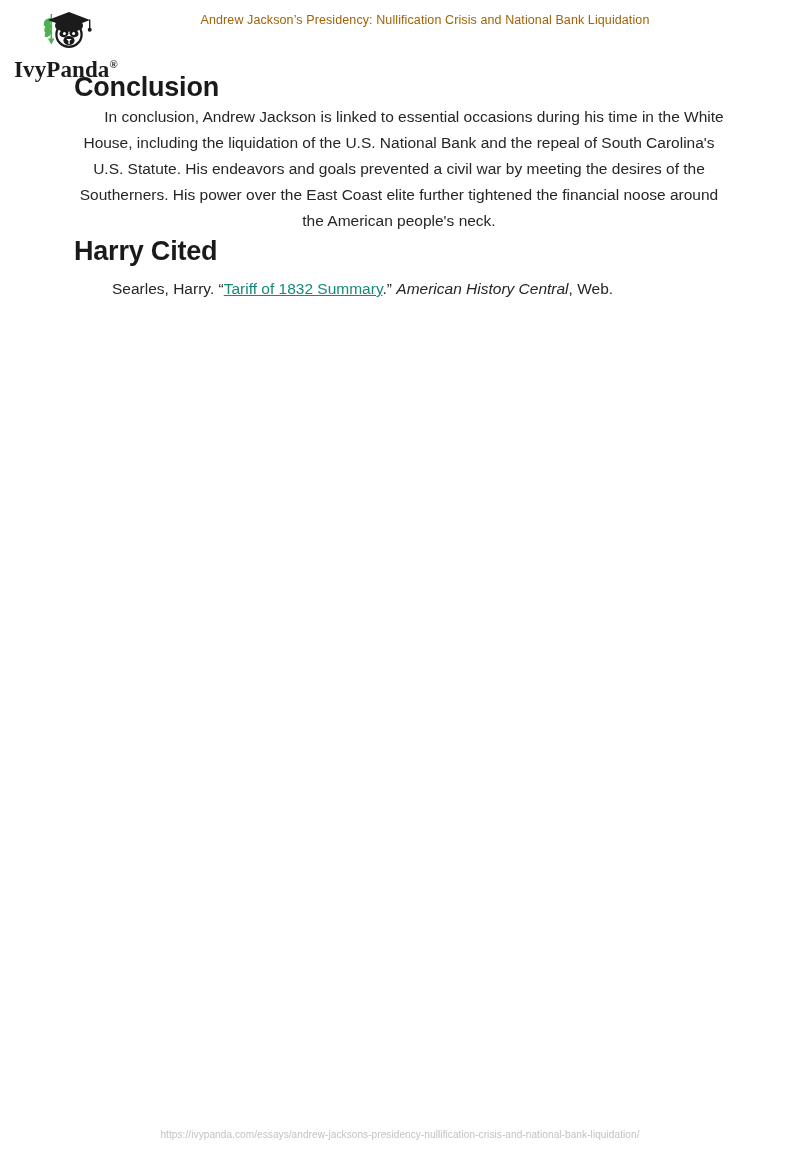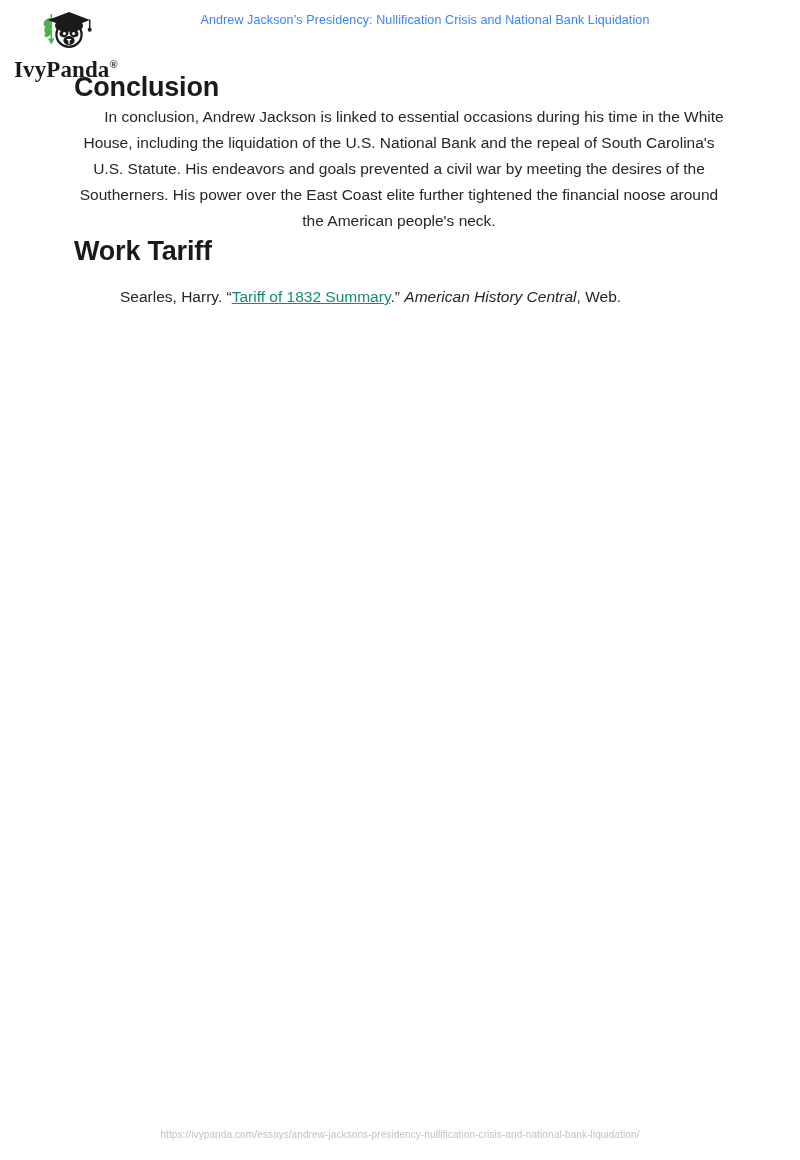--- a/index.html
+++ b/index.html
@@ -57,21 +57,21 @@
     font-weight: bold;
   }
   .header-title {
     position: absolute;
     left: 0;
     right: 0;
     top: 13px;
     text-align: center;
     font-family: "Liberation Sans", sans-serif;
     font-size: 12.5px;
-    color: #3b82f6;
+    color: #a16207;
     letter-spacing: 0.1px;
     white-space: nowrap;
     padding-left: 50px;
   }
 
   
   .doc {
     position: absolute;
     left: 74px;
     top: 70px;
@@ -98,21 +98,21 @@
     margin: 0;
     text-indent: 30px;
     text-align: center;
     width: 650px;
   }
   p.citation {
     font-family: "Liberation Sans", sans-serif;
     font-size: 15.5px;
     line-height: 26px;
     color: #262626;
-    margin: 16px;
+    margin: 8px;
     text-indent: 30px;
     width: 650px;
   }
   .cite-link {
     color: #148a79;
     text-decoration: underline;
     text-decoration-color: #148a79;
   }
   .cite-italic { font-style: italic; }
 
@@ -176,20 +176,20 @@
 
   <div class="header-title">Andrew Jackson’s Presidency: Nullification Crisis and National Bank Liquidation</div>
 </div>
 
 <div class="doc">
 
   <h2 class="section-heading heading-conclusion">Conclusion</h2>
 
   <p class="body-par">In conclusion, Andrew Jackson is linked to essential occasions during his time in the White House, including the liquidation of the U.S. National Bank and the repeal of South Carolina's U.S. Statute. His endeavors and goals prevented a civil war by meeting the desires of the Southerners. His power over the East Coast elite further tightened the financial noose around the American people's neck.</p>
 
-  <h2 class="section-heading heading-workcited">Work Tariff</h2>
+  <h2 class="section-heading heading-workcited">Harry Cited</h2>
 
   <p class="citation"><span>Searles, Harry. </span><span>“</span><a class="cite-link" href="#">Tariff of 1832 Summary</a><span>.” </span><span class="cite-italic">American History Central</span><span>, Web.</span></p>
 </div>
 
 <div class="page-footer">
   <span class="footer-url">https://ivypanda.com/essays/andrew-jacksons-presidency-nullification-crisis-and-national-bank-liquidation/</span>
 </div>
 
 </body></html>

